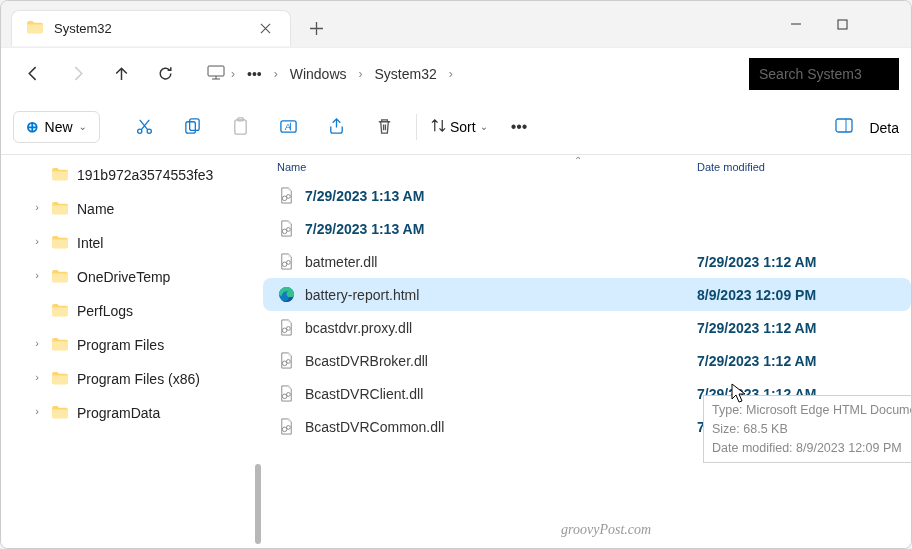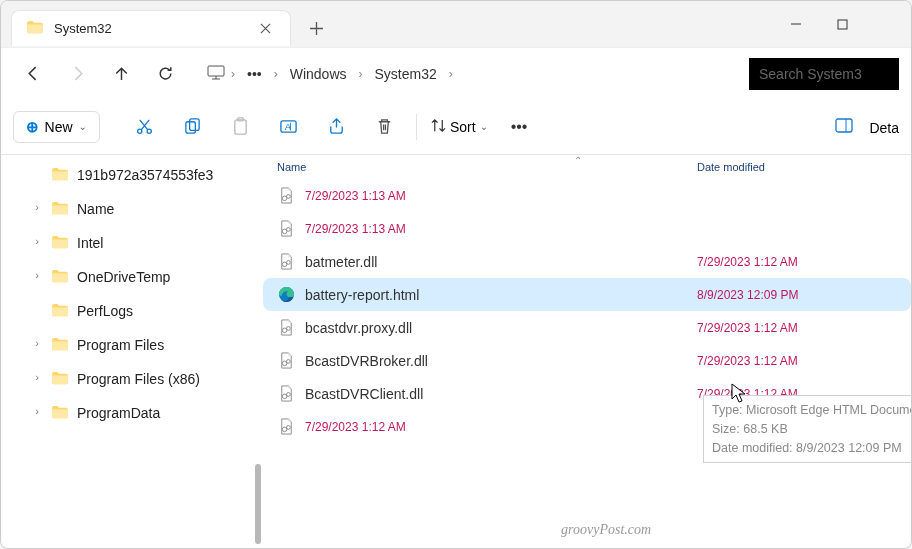--- a/index.html
+++ b/index.html
@@ -35,21 +35,21 @@
   .exp { width:12px; text-align:center; color:#777; font-size:11px; }
   .folder-icon { width:18px; height:14px; display:inline-block; }
   .scrollthumb { position:absolute; right:2px; bottom:6px; width:6px; height:80px; background:#b8b8b8; border-radius:3px; }
   .list { flex:1; display:flex; flex-direction:column; position:relative; }
   .list-header { display:flex; padding: 6px 14px; color:#1a3e78; font-size:11px; position:relative; }
   .col-name { flex:1; }
   .col-date { width:200px; }
   .file-row { display:flex; align-items:center; padding: 4px 14px; gap:10px; font-size:14px; color:#333; height: 33px; }
   .file-row.selected { background:#d6ecff;border-radius:8px; }
   .file-icon { width:18px; height:18px; display:inline-flex; align-items:center; justify-content:center; }
-  .file-date { width:200px; color:#be185d; font-size:12px; }
+  .file-date { width:200px; color:#0c4a6e; font-size:14px;font-weight:bold; }
   .tooltip { position:absolute; left:440px; top:240px; border:1px solid #d0d0d0; background:#fff; font-size:12.5px; color:#8a8a8a; padding:5px 8px; line-height:1.5; width:270px; }
   .cursor { position:absolute; left:468px; top:228px; pointer-events:none; }
   .sortchev { position:absolute; left:48%; top:0; font-size:10px; color:#888; }
   .watermark { position:absolute; bottom:12px; left:46%; color:#999; font-size:14px; font-style:italic; font-family:Georgia,serif; }
 </style>
 </head>
 <body>
 
 <div class="titlebar">
   <div class="tab">
@@ -342,20 +342,21 @@
         </div>
         <div class="file-row">
           <span class="file-icon">
             <svg width="17" height="17" viewBox="0 0 18 18">
               <path fill="#fff" stroke="#888" d="M4 1h7l3 3v13H4z"></path>
               <path fill="#ddd" d="M11 1v3h3"></path>
               <circle cx="7" cy="12" r="2.4" fill="none" stroke="#888" stroke-width="1"></circle>
               <circle cx="11" cy="10" r="2" fill="none" stroke="#888" stroke-width="1"></circle>
             </svg>
           </span>
+          <span class="col-name">BcastDVRCommon.dll</span>
           <span class="file-date">7/29/2023 1:12 AM</span>
         </div>
       </div>
     <div class="tooltip">
       <div>Type: Microsoft Edge HTML Document</div>
       <div>Size: 68.5 KB</div>
       <div>Date modified: 8/9/2023 12:09 PM</div>
     </div>
     <svg class="cursor" width="18" height="22" viewBox="0 0 18 22">
         <path fill="#fff" stroke="#000" stroke-width="1" d="M1 1l0 15 4-4 3 7 3-1-3-7 6 0z"></path>

